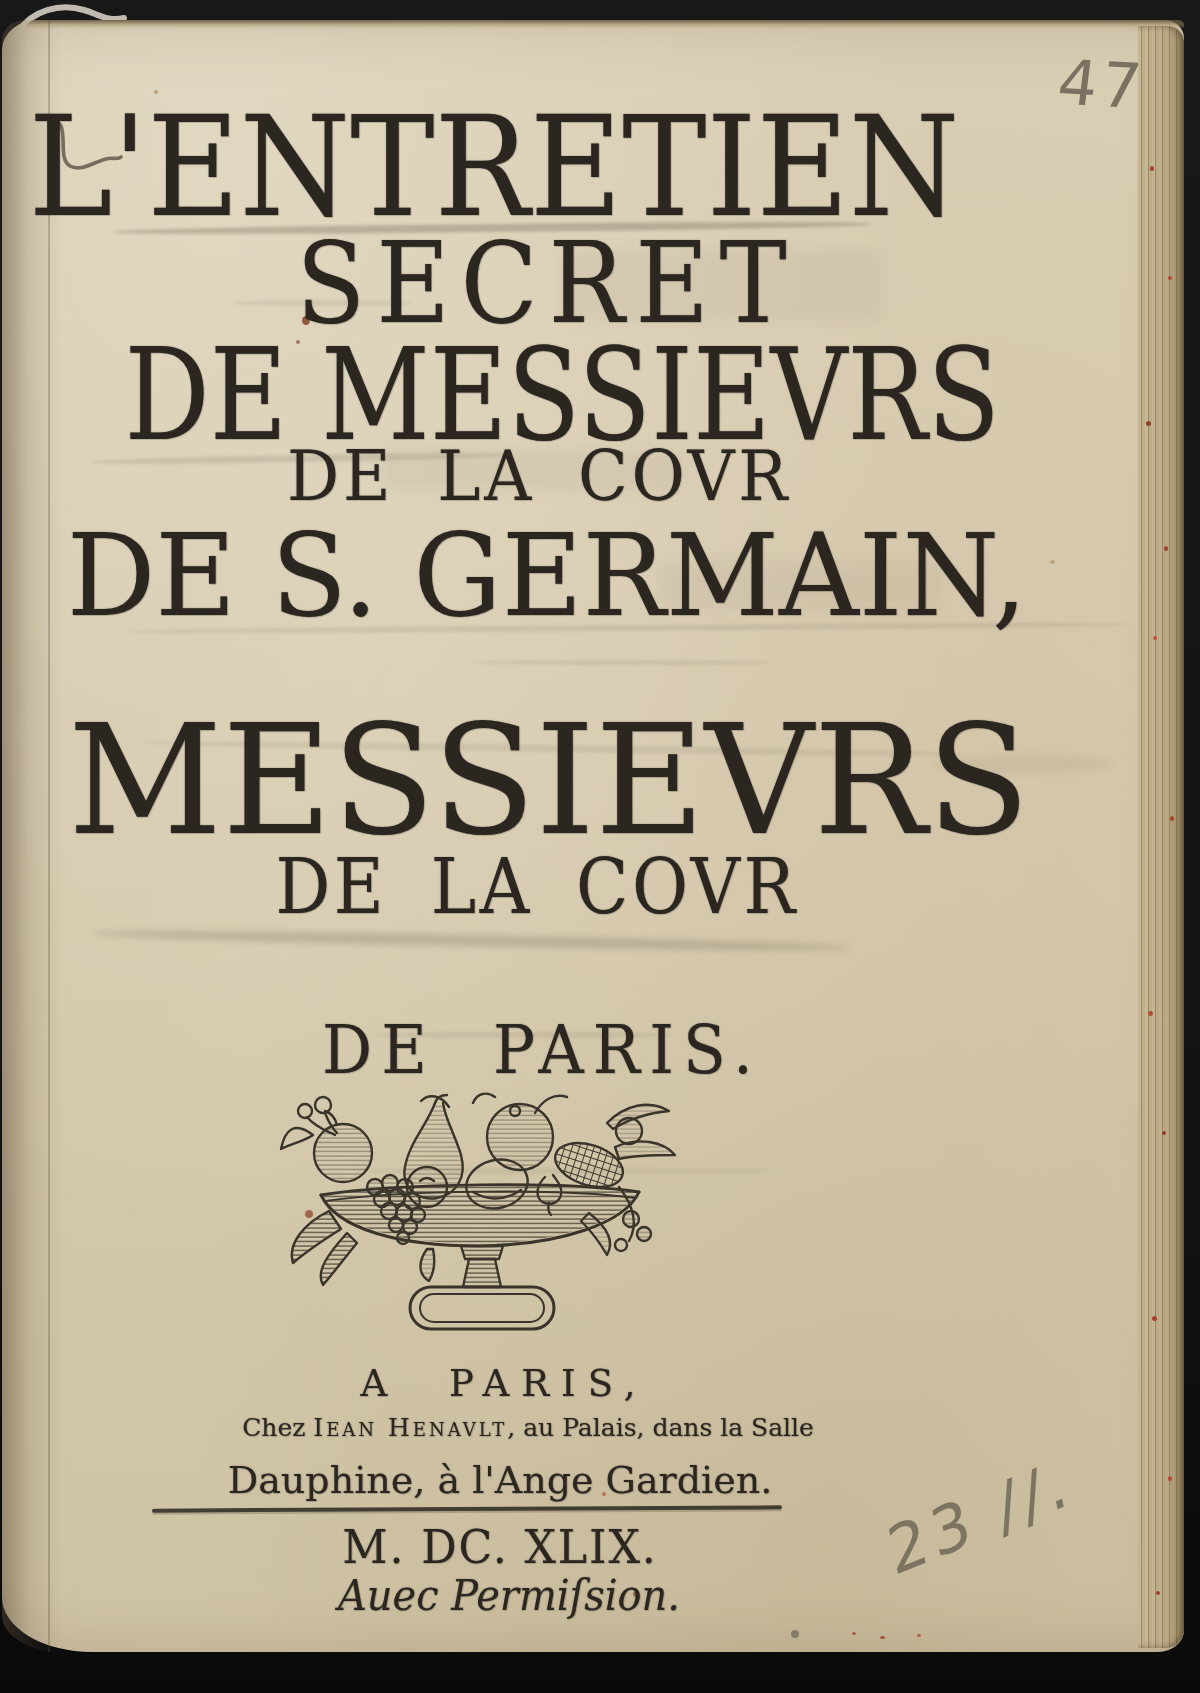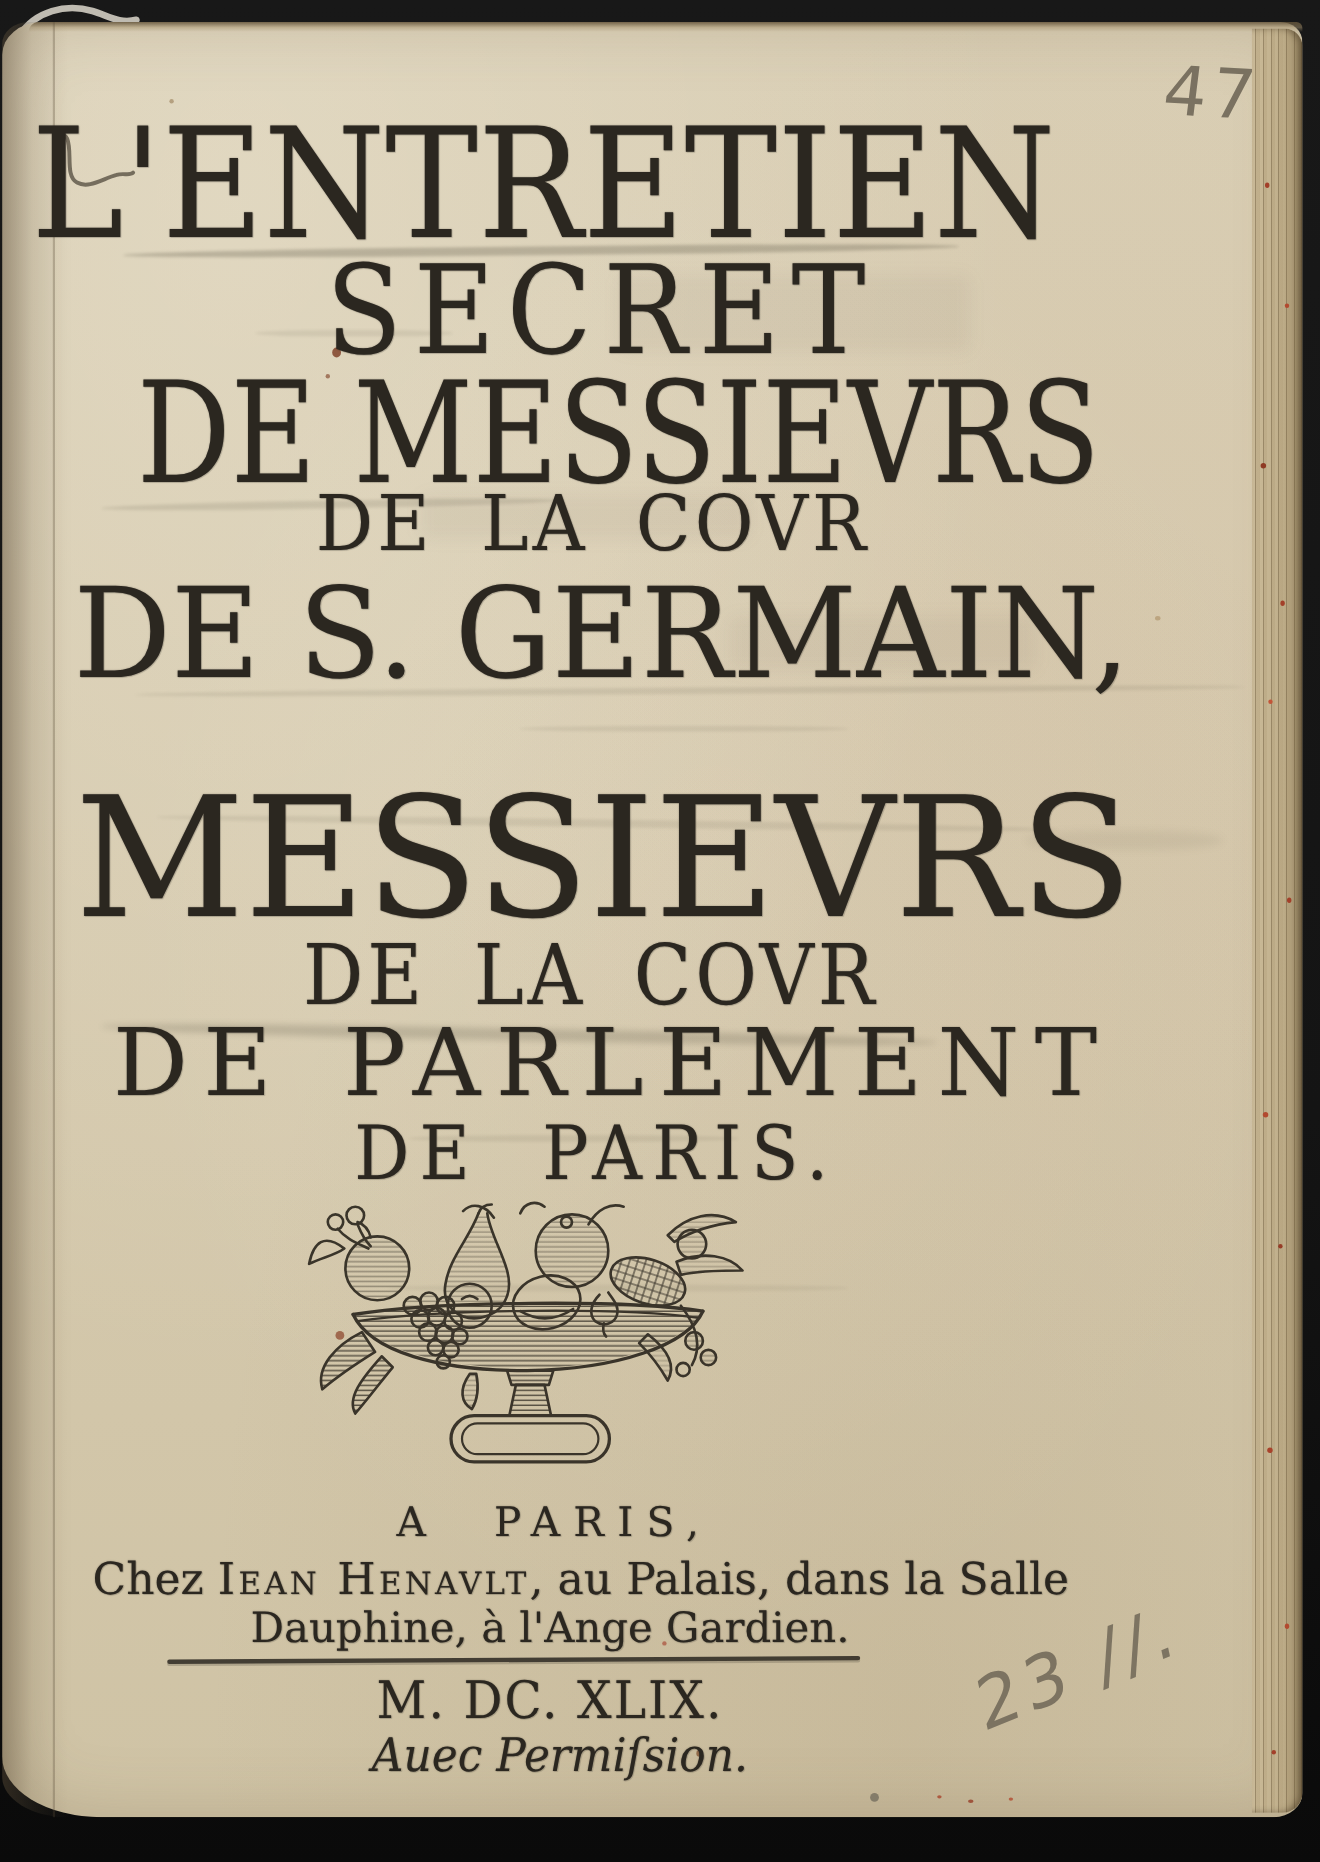--- a/index.html
+++ b/index.html
@@ -39,21 +39,21 @@
   .l2{top:198px; font-size:112px;letter-spacing:12px;transform:scaleX(.90);}
   .l3{top:300px; font-size:128px;transform:translateX(5px) scaleX(.83);}
   .l4{top:415px; font-size:70px; letter-spacing:4px;word-spacing:20px;transform:translateX(-8px) scaleX(.93);}
   .l5{top:489px; font-size:114px;transform:scaleX(.97);}
   .l6{top:606px; font-size:54px; letter-spacing:36px;font-style:italic;transform:translateX(12px);}
   .l7{top:672px; font-size:152px;transform:translateX(2px) scaleX(.99);}
   .l8{top:822px; font-size:76px; letter-spacing:4px;word-spacing:20px;transform:translateX(-10px) scaleX(.90);}
   .l9{top:897px; font-size:85px; letter-spacing:14px;word-spacing:10px;transform:translateX(10px);}
   .l10{top:990px;font-size:68px; letter-spacing:10px;word-spacing:30px;transform:translateX(-5px) scaleX(.92);}
   .aparis{top:1342px;font-size:37px;letter-spacing:12px;word-spacing:26px;transform:translateX(-43px);}
-  .chez{top:1393px;font-size:40px;transform:translateX(-19px);}
+  .chez{top:1393px;font-size:25px;transform:translateX(-19px);}
   .sc{font-variant:small-caps;letter-spacing:3px;}
   .dauphine{top:1438px;font-size:38px;transform:translateX(-47px);}
   .rule{position:absolute;left:150px;top:1487px;width:630px;height:4px;background:#2b2720;
         opacity:.85;transform:rotate(-.3deg);border-radius:2px;
         box-shadow:0 2px 0 rgba(43,39,32,.25);}
   .date{top:1499px;font-size:47px;letter-spacing:2px;transform:translateX(-47px) scaleX(.94);}
   .perm{top:1551px;font-size:42px;font-style:italic;transform:translateX(-38px) scaleX(.95);}
   
   .hw{position:absolute;color:#6a6253;font-family:"DejaVu Sans",sans-serif;}
   .folio{left:1056px;top:28px;font-size:62px;transform:rotate(3deg) skewX(-4deg);letter-spacing:4px;
@@ -110,21 +110,20 @@
       <path d="M10,58 C4,26 12,8 17,18 C22,30 15,52 26,58 C37,64 50,54 62,51 C68,49 74,52 77,49" fill="none" stroke="#5a5345" stroke-width="3.6" stroke-linecap="round" opacity=".8"></path>
     </svg>
 
     <div class="t l1">L'ENTRETIEN</div>
     <div class="t l2">SECRET</div>
     <div class="t l3">DE MESSIEVRS</div>
     <div class="t l4">DE LA COVR</div>
     <div class="t l5">DE S. GERMAIN,</div>
     <div class="t l7">MESSIEVRS</div>
     <div class="t l8">DE LA COVR</div>
-    <div class="t l9">DE PARLEMENT</div>
     <div class="t l10">DE PARIS.</div>
 
     <svg class="ornament" viewBox="0 0 405 250">
       <defs>
         <pattern id="hz" width="6" height="4.5" patternUnits="userSpaceOnUse">
           <line x1="0" y1="2" x2="6" y2="2" stroke="#332e25" stroke-width="1.1"></line>
         </pattern>
         <pattern id="cr" width="7" height="7" patternUnits="userSpaceOnUse">
           <path d="M0,3.5 H7 M3.5,0 V7" stroke="#332e25" stroke-width="1"></path>
         </pattern>

